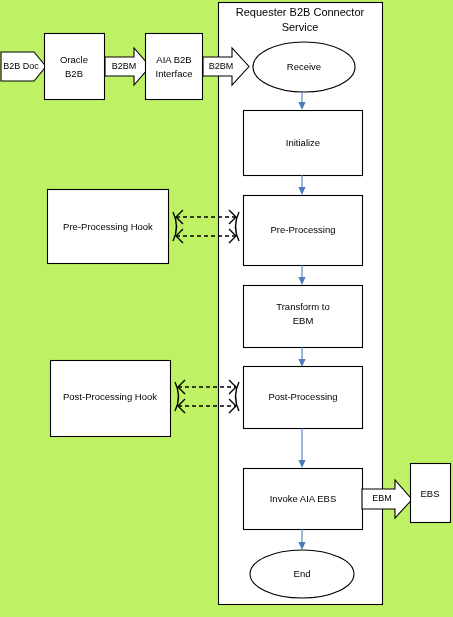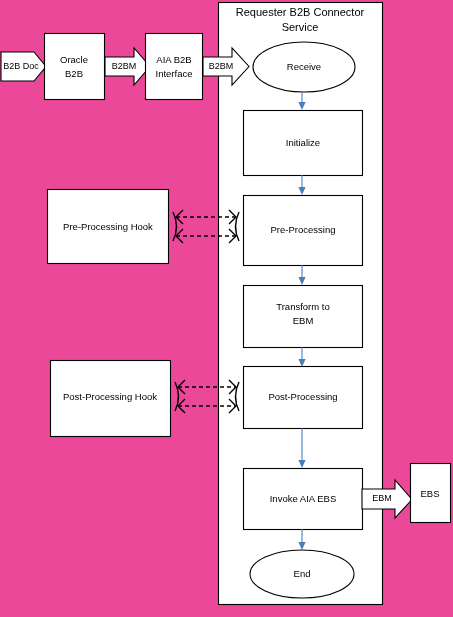--- a/index.html
+++ b/index.html
@@ -7,21 +7,21 @@
     padding: 0;
     background: #ffffff;
   }
   body {
     font-family: "Liberation Sans", sans-serif;
   }
   #diagram-root {
     position: relative;
     width: 453px;
     height: 617px;
-    background: #ec4899;
+    background: #bef264;
     overflow: hidden;
     text-decoration: underline;
   }
   #diagram-svg {
     position: absolute;
     left: 0;
     top: 0;
     width: 453px;
     height: 617px;
   }

